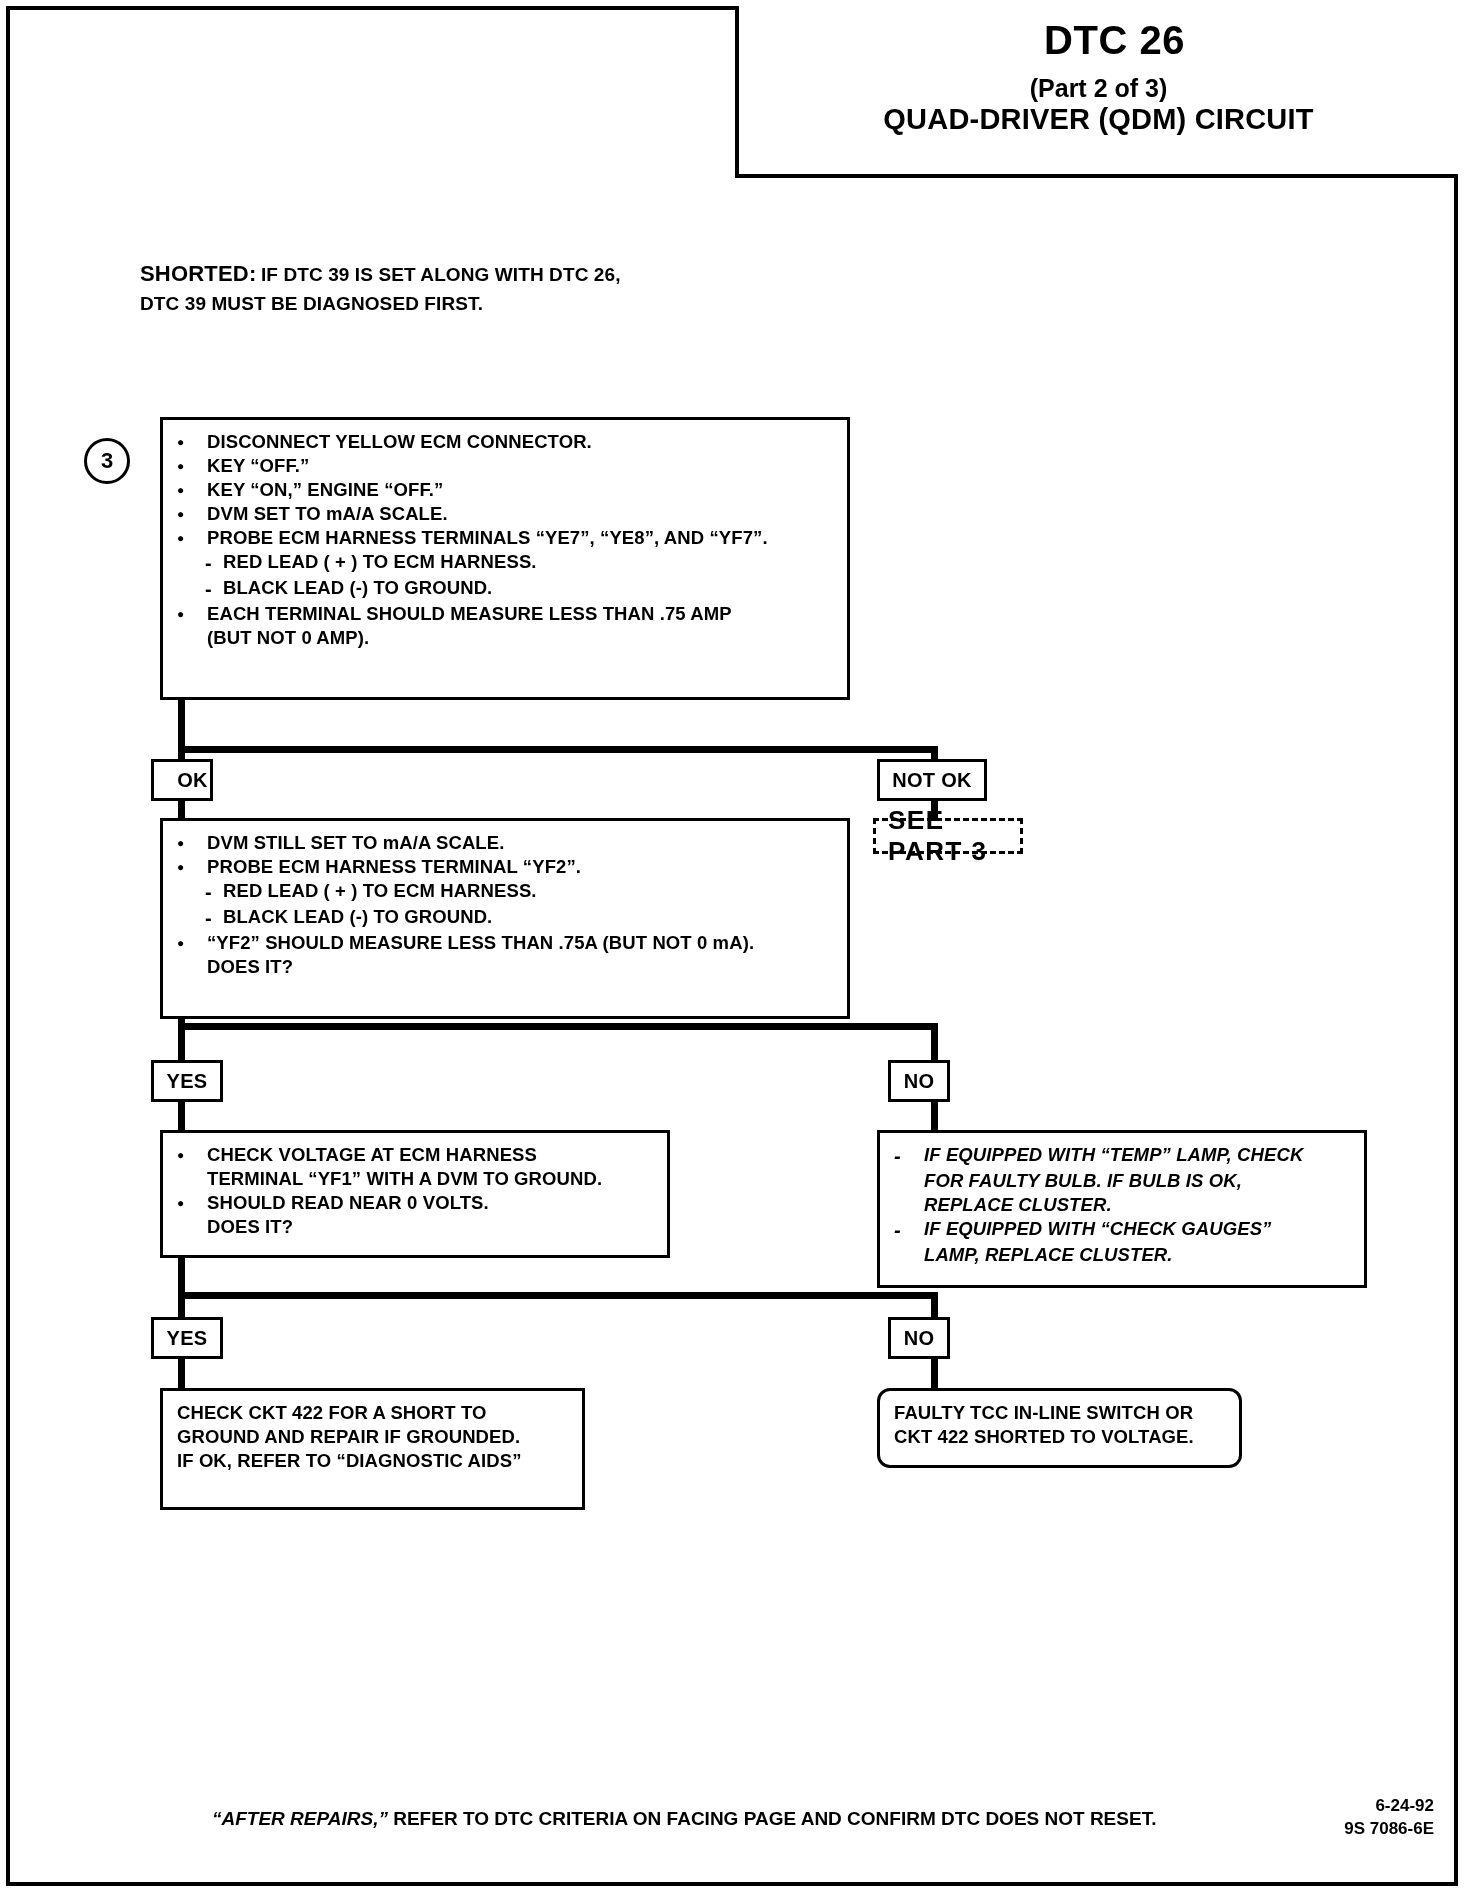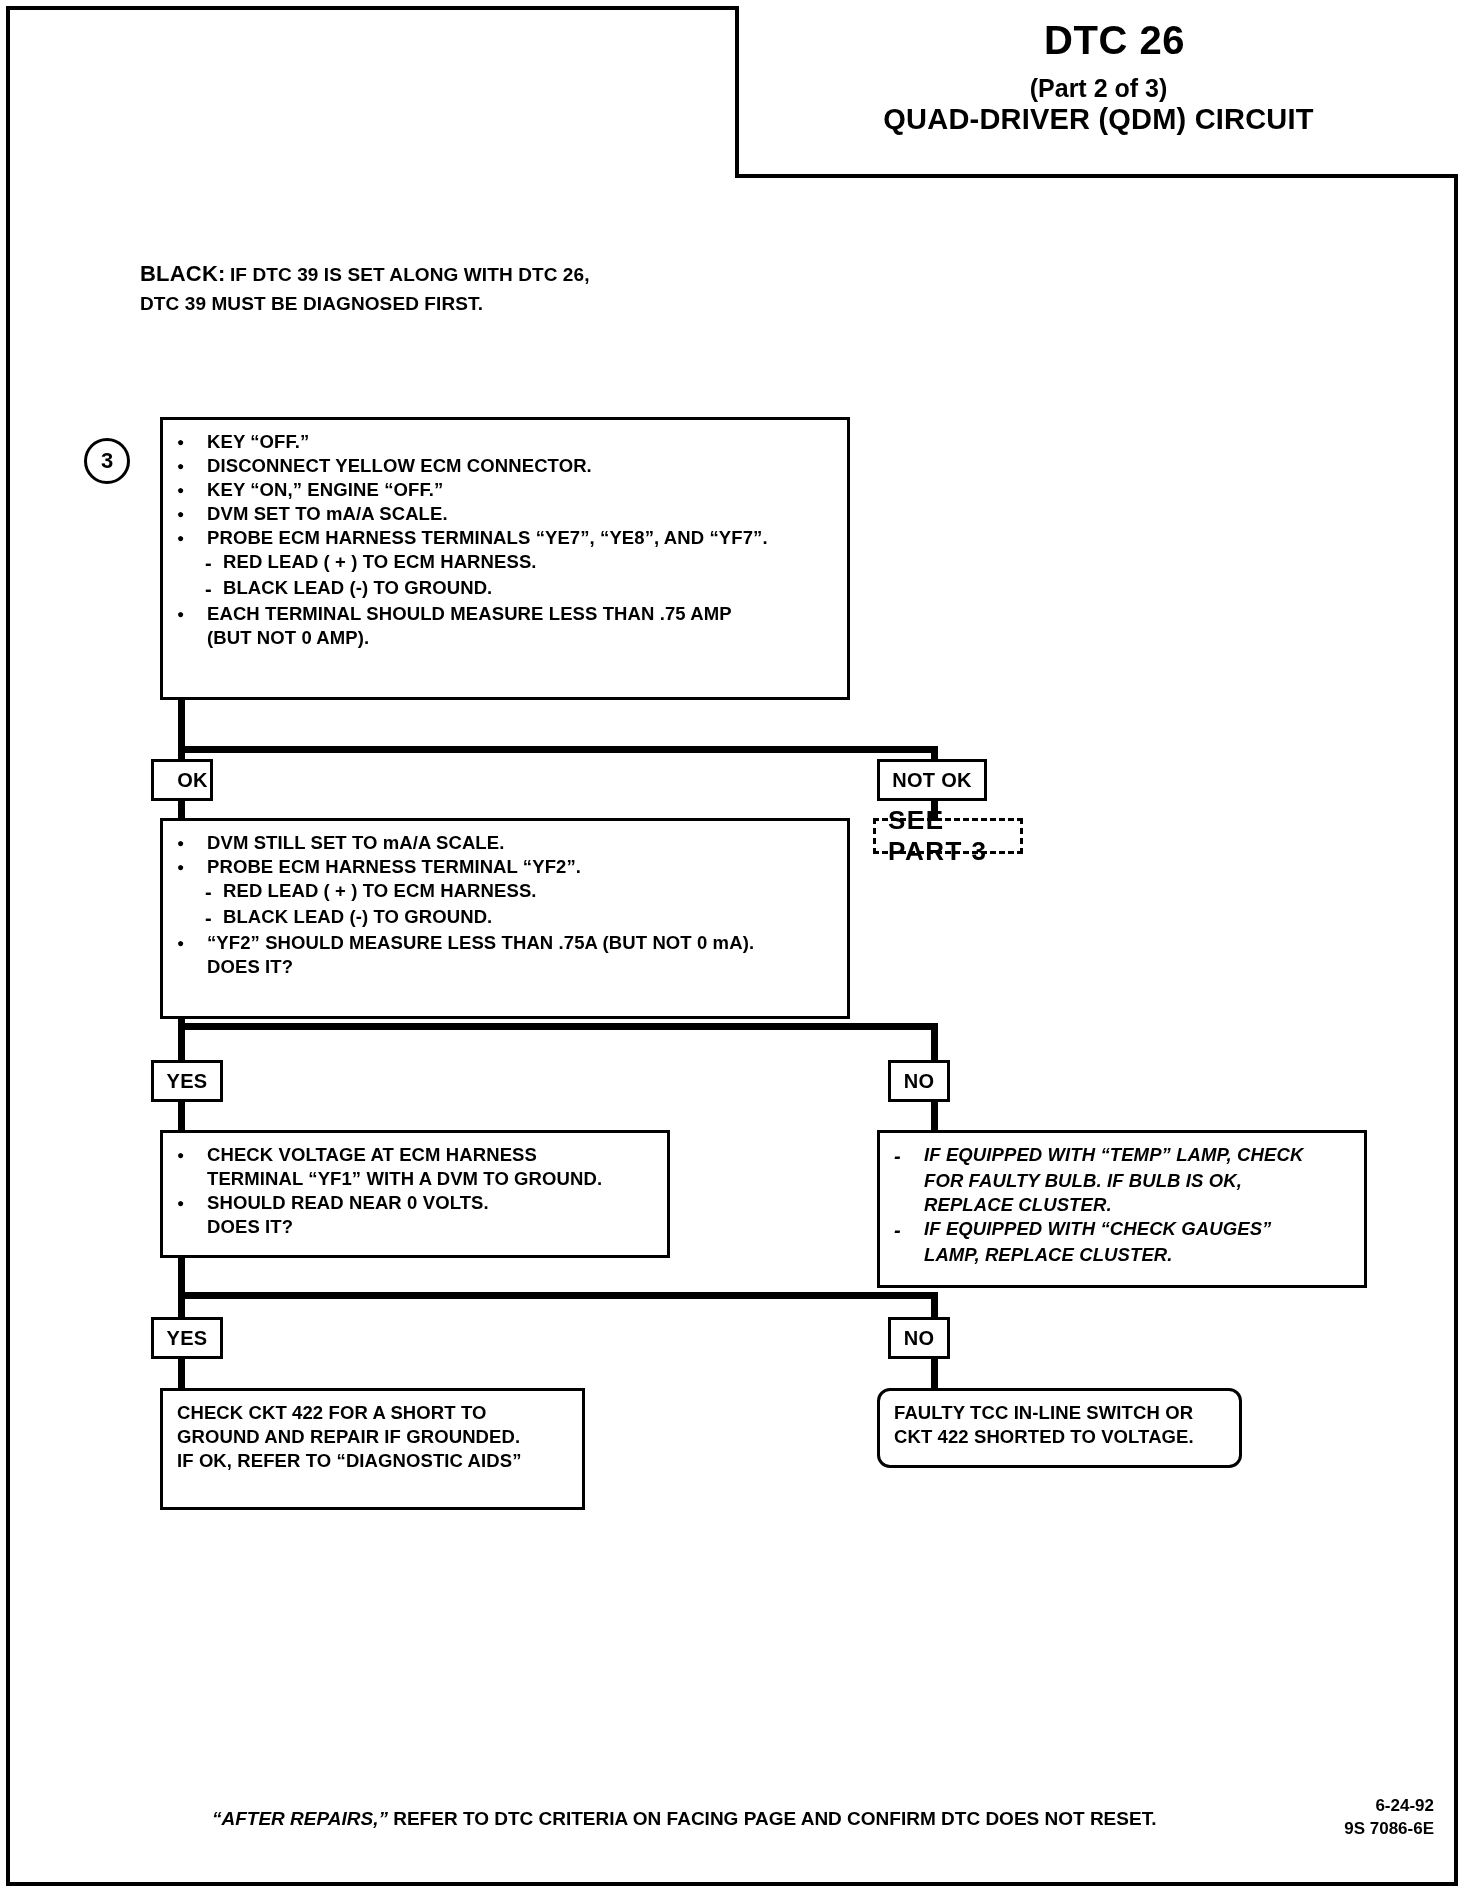--- a/index.html
+++ b/index.html
@@ -220,39 +220,39 @@
   <div class="page-border"></div>
 
   <div class="title-box">
     <div class="title-main">DTC 26</div>
     <div class="title-part">(Part 2 of 3)</div>
     <div class="title-sub">QUAD-DRIVER (QDM) CIRCUIT</div>
   </div>
 
   <div class="notice">
     <div class="notice-line">
-      <span class="notice-label">BLACK:</span>
+      <span class="notice-label">SHORTED:</span>
       <span class="notice-text">IF DTC 39 IS SET ALONG WITH DTC 26,</span>
     </div>
     <div class="notice-line">
       <span class="notice-text">DTC 39 MUST BE DIAGNOSED FIRST.</span>
     </div>
   </div>
 
   <div class="step-circle" style="left:84px; top:438px;">3</div>
 
   <div class="box" style="left:160px; top:417px; width:690px; height:283px;">
     <div class="box-inner">
       <div class="row">
           <span class="mark dot"></span>
+          <span class="txt">DISCONNECT YELLOW ECM CONNECTOR.</span>
+        </div>
+      <div class="row">
+          <span class="mark dot"></span>
           <span class="txt">KEY “OFF.”</span>
-        </div>
-      <div class="row">
-          <span class="mark dot"></span>
-          <span class="txt">DISCONNECT YELLOW ECM CONNECTOR.</span>
         </div>
       <div class="row">
           <span class="mark dot"></span>
           <span class="txt">KEY “ON,” ENGINE “OFF.”</span>
         </div>
       <div class="row">
           <span class="mark dot"></span>
           <span class="txt">DVM SET TO mA/A SCALE.</span>
         </div>
       <div class="row">

